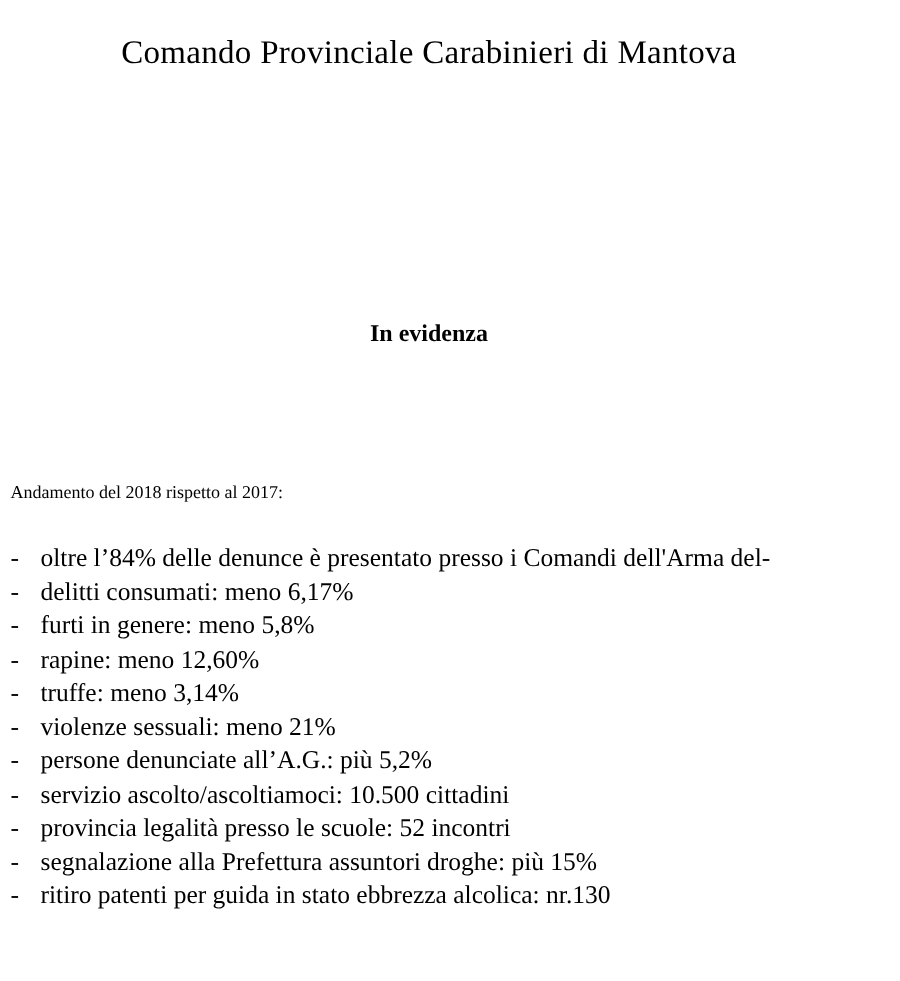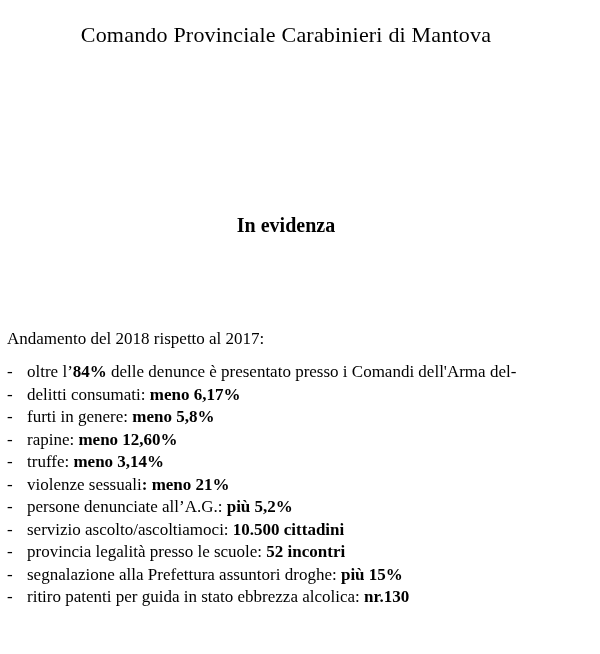--- a/index.html
+++ b/index.html
@@ -34,49 +34,49 @@
     font-weight: 400;
     letter-spacing: 0.2px;
   }
   .doc-subtitle {
     top: 125px;
     font-size: 21px;
     font-weight: 400;
   }
   .section-heading {
     top: 214px;
-    font-size: 20px;
+    font-size: 16px;
     font-weight: 700;
   }
   .intro-line {
     position: absolute;
     left: 7px;
-    top: 328px;
-    font-size: 17px;
+    top: 317px;
+    font-size: 12px;
     line-height: 22.5px;
   }
   .result-list {
     position: absolute;
     left: 7px;
     top: 361px;
     width: 560px;
     font-size: 17px;
     line-height: 22.5px;
   }
   .result-item {
     position: relative;
     padding-left: 20px;
   }
   .result-item .dash {
     position: absolute;
     left: 0;
     top: 0;
   }
   .result-item b {
-    font-weight: 700;
+    font-weight: 400;
     text-align: center;
   }
 </style>
 </head>
 <body>
 
 <div class="doc">
 
   <div class="col-center doc-title">Comando Provinciale Carabinieri di Mantova</div>
 

